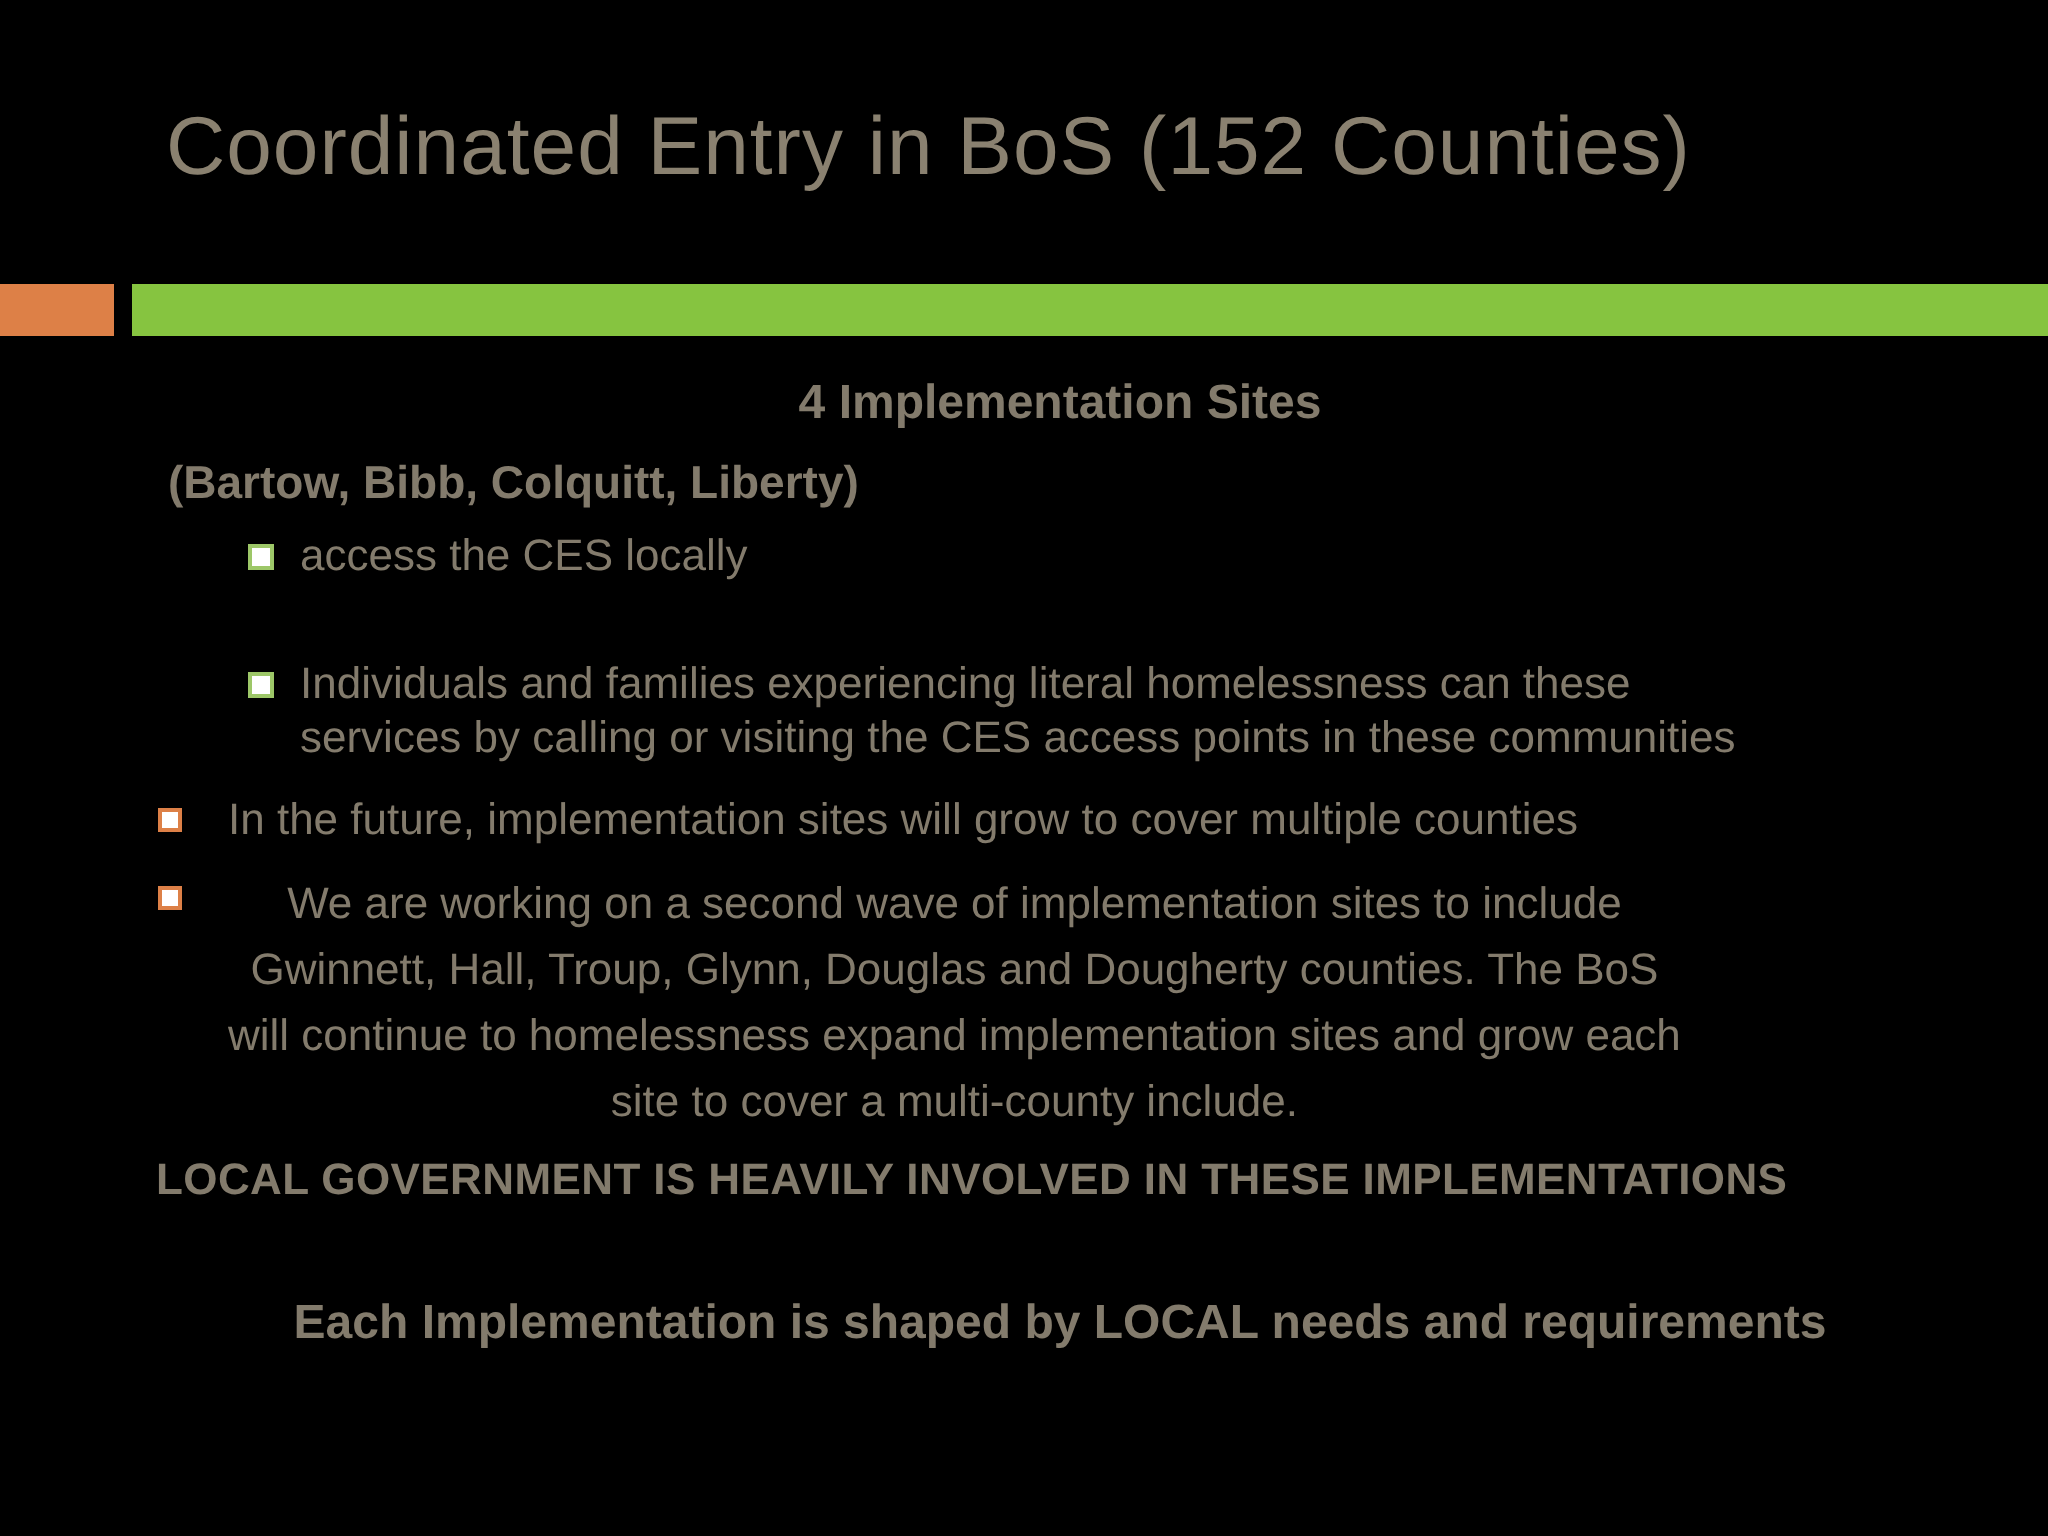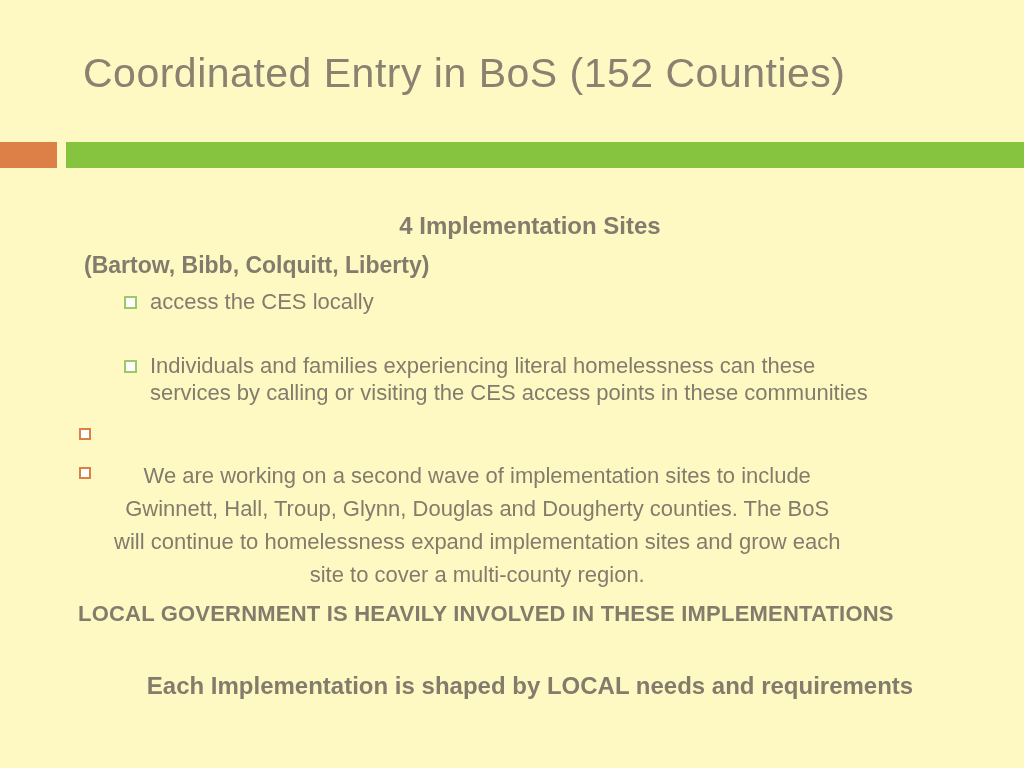--- a/index.html
+++ b/index.html
@@ -1,33 +1,33 @@
 <!DOCTYPE html>
 <html style="--accent_orange: #DD8047; --accent_green: #86C440; --bullet_green: #9DC768; --text_title: #8A8170; --text_body: #837B6C;"><head>
 <meta charset="utf-8">
 <style>
   html, body { margin:0; padding:0; background:#ffffff; }
   .slide {
-    position:relative; width:1024px; height:768px; background:#fef9c3;
+    position:relative; width:1024px; height:768px; background:#000000;
     overflow:hidden; font-family:"Liberation Sans", sans-serif;
   }
   .title {
     position:absolute; left:83px; top:50px; margin:0;
     font-size:41px; font-weight:400; letter-spacing:0.5px;
     color:var(--text_title,#8A8170); white-space:nowrap;
   }
   .accent-orange {
     position:absolute; left:0; top:142px; width:57px; height:26px;
     background:var(--accent_orange,#DD8047);
   }
   .accent-green {
     position:absolute; left:66px; right:0; top:142px; height:26px;
     background:var(--accent_green,#86C440);
   }
-  .block { position:absolute; left:0; width:1024px; color:var(--text_body,#837B6C);margin-top:24px; }
+  .block { position:absolute; left:0; width:1024px; color:var(--text_body,#837B6C); }
   .heading {
     top:188px; left:80px; width:900px; text-align:center;
     font-size:24px; font-weight:700; line-height:28px;
   }
   .subheading { top:227px; left:84px; width:910px; font-size:23px; font-weight:700; line-height:28px; white-space:nowrap; }
   .bullet { display:flex; align-items:flex-start; }
   .l2 { padding-left:124px; font-size:22px; line-height:27px; }
   .l2 .sq {
     flex:none; width:9px; height:9px; margin-top:8px; margin-right:13px;
     border:2px solid var(--bullet_green,#9DC768); background:#ffffff;
@@ -77,29 +77,32 @@
   <div class="block bullet l2 b2">
     <span class="sq"></span>
     <div class="btext">
       <div class="line">Individuals and families experiencing literal homelessness can these</div>
       <div class="line">services by calling or visiting the CES access points in these communities</div>
     </div>
   </div>
 
   <div class="block bullet l1 b3">
     <span class="sq"></span>
+    <div class="btext">
+      <div class="line">In the future, implementation sites will grow to cover multiple counties</div>
+    </div>
   </div>
 
   <div class="block bullet l1 b4">
     <span class="sq"></span>
     <div class="btext">
       <div class="line">We are working on a second wave of implementation sites to include</div>
       <div class="line"><span class="bold-inline">Gwinnett, Hall, Troup, Glynn, Douglas and Dougherty</span><span> counties. The BoS</span></div>
       <div class="line">will continue to homelessness expand implementation sites and grow each</div>
-      <div class="line">site to cover a multi-county region.</div>
+      <div class="line">site to cover a multi-county include.</div>
     </div>
   </div>
 
   <div class="block footer-caps">LOCAL GOVERNMENT IS HEAVILY INVOLVED IN THESE IMPLEMENTATIONS</div>
 
   <div class="block footer-center">Each Implementation is shaped by LOCAL needs and requirements</div>
 
 </div>
 
 </body></html>

